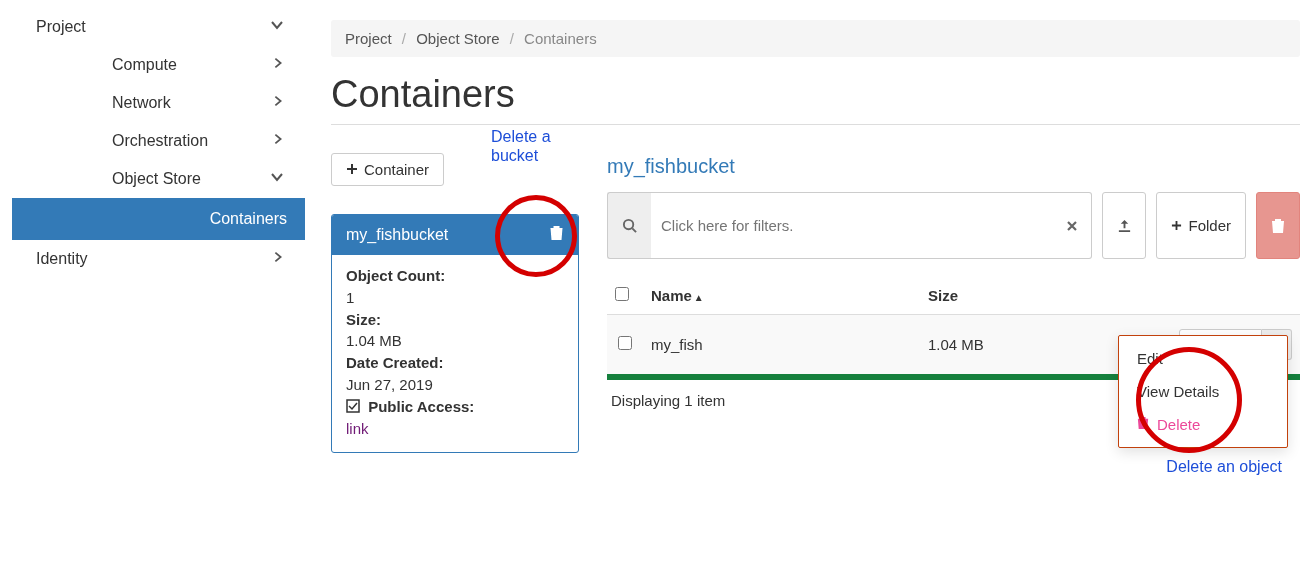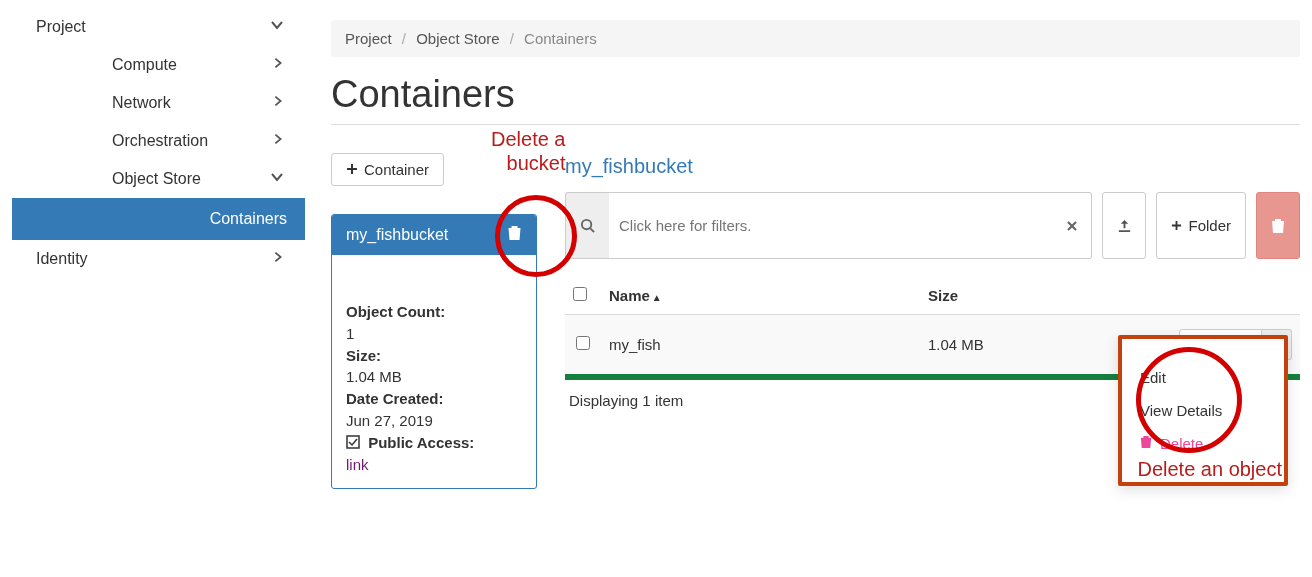--- a/index.html
+++ b/index.html
@@ -61,21 +61,21 @@
     .breadcrumb .crumb-active { color: #888; }
     h1.page-title {
       font-size: 38px;
       font-weight: 400;
       color: #333;
       margin-bottom: 8px;
     }
     .title-rule { border: none; border-top: 1px solid #ddd; margin-bottom: 6px; }
     
     .content-row { display: flex; gap: 28px; align-items: flex-start; }
-    .left-col { width: 206px; flex-shrink: 0; position: relative; }
+    .left-col { width: 248px; flex-shrink: 0; position: relative; }
     .btn {
       border: 1px solid #ccc;
       background: #fff;
       border-radius: 3px;
       padding: 7px 14px;
       font-size: 15px;
       cursor: pointer;
       display: inline-flex;
       align-items: center;
       gap: 6px;
@@ -89,21 +89,21 @@
     }
     .container-header {
       background: #337ab7;
       color: #fff;
       padding: 10px 14px;
       display: flex;
       justify-content: space-between;
       align-items: center;
       font-size: 16px;
     }
-    .container-body { padding: 10px 14px 12px; font-size: 15px; line-height: 1.45; margin-top: 36px; }
+    .container-body { padding: 10px 14px 12px; font-size: 15px; line-height: 1.45; }
     .container-body .label { font-weight: 600; }
     .container-body .link { color: #701a75; cursor: pointer; }
     
     .right-col { flex: 1; padding-top: 6px; }
     .bucket-name { color: #337ab7; font-size: 20px; margin-bottom: 14px; }
     .filters-row { display: flex; gap: 10px; align-items: stretch; margin-bottom: 18px; }
     .search-group { display: flex; flex: 1; }
     .search-addon {
       border: 1px solid #ccc;
       border-right: none;
@@ -193,43 +193,43 @@
       align-items: center;
       justify-content: center;
       font-size: 11px;
       color: #555;
     }
     .table-footer { padding: 12px 4px; font-size: 15px; color: #333; }
     
     .dropdown {
       position: absolute;
       background: #fff;
-      border: 4px solid #c2410c;
+      border: 1px solid #c2410c;
       border-radius: 2px;
       box-shadow: 0 4px 14px rgba(0,0,0,0.12);
       min-width: 170px;
-      padding: 22px 0;
+      padding: 6px 0;
       z-index: 30;
     }
     .dropdown-item {
       padding: 8px 18px;
       font-size: 15px;
       cursor: pointer;
       display: flex;
       align-items: center;
       gap: 8px;
     }
     .dropdown-item.danger { color: #ec4899; }
     
     .anno-label {
       position: absolute;
-      color: #b91c1c;
-      font-size: 20px;
+      color: #1d4ed8;
+      font-size: 16px;
       line-height: 1.2;
-      text-align: right;
+      text-align: left;
       z-index: 40;
       pointer-events: none;
     }
     .anno-circle {
       position: absolute;
       border: 5px solid #d40000;
       border-radius: 50%;
       z-index: 40;
       pointer-events: none;
     }

